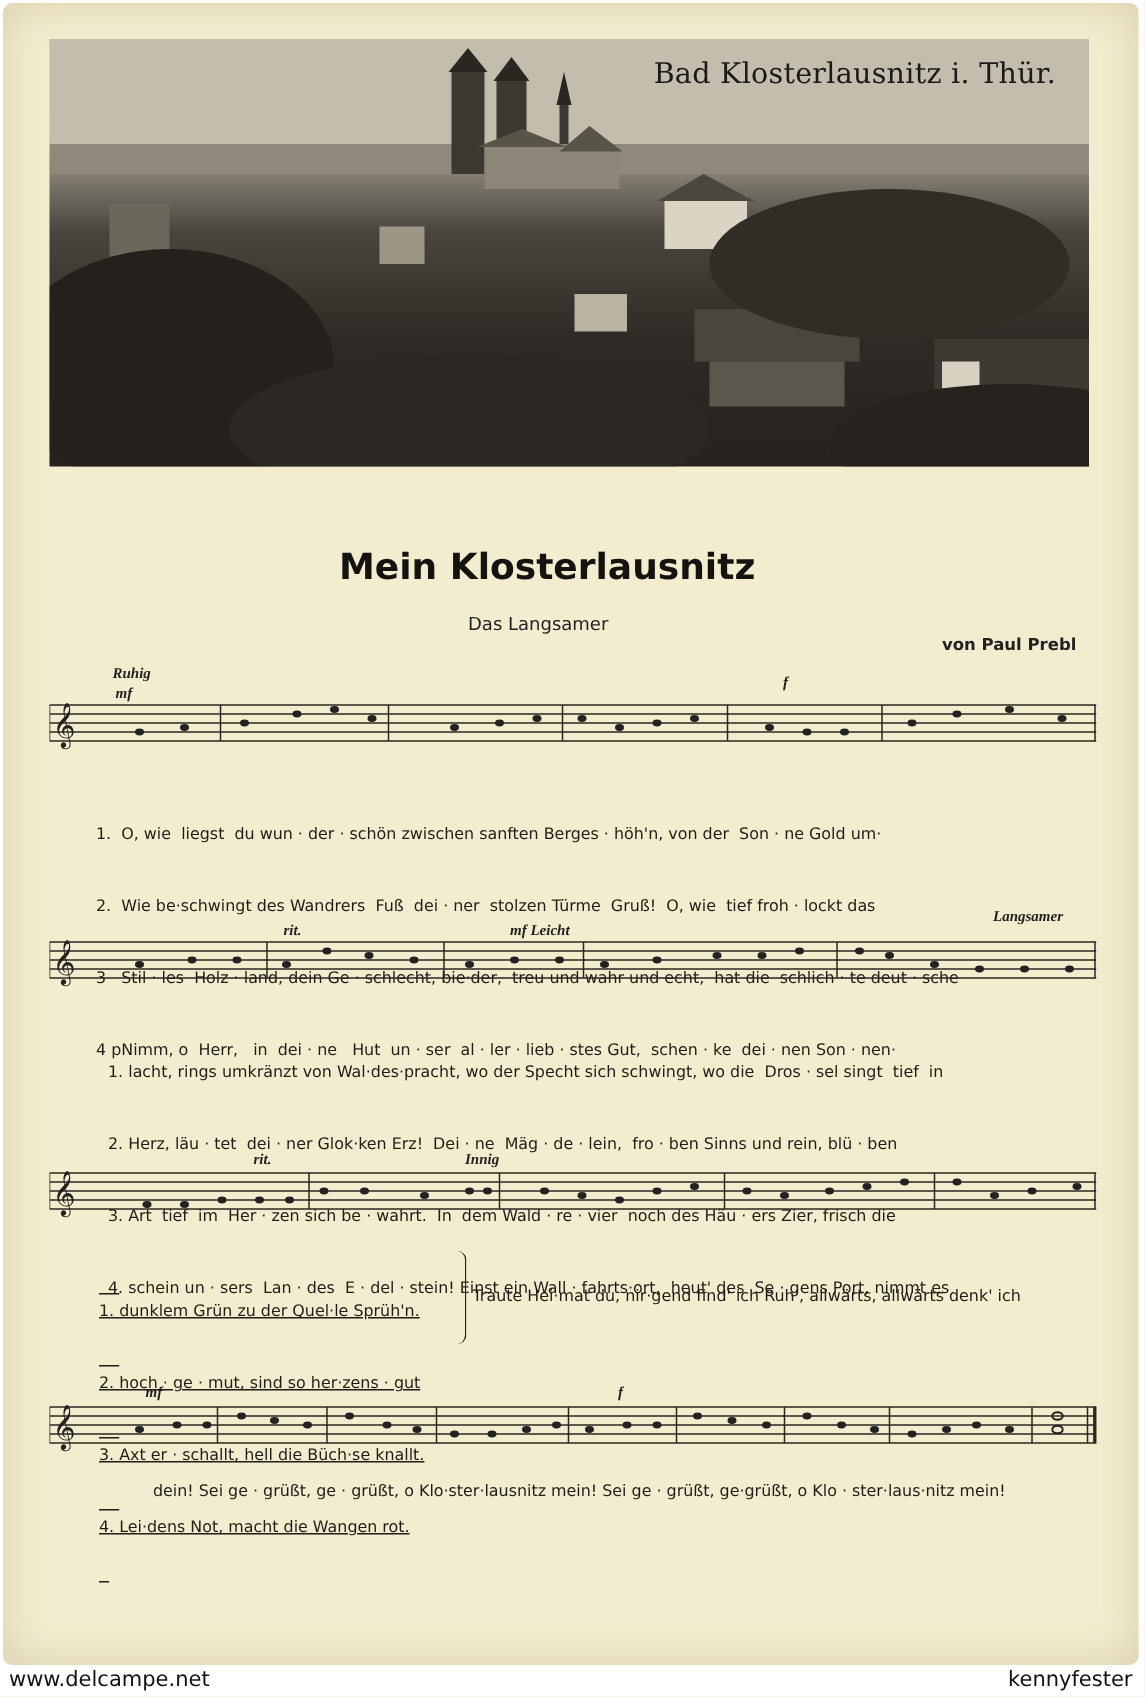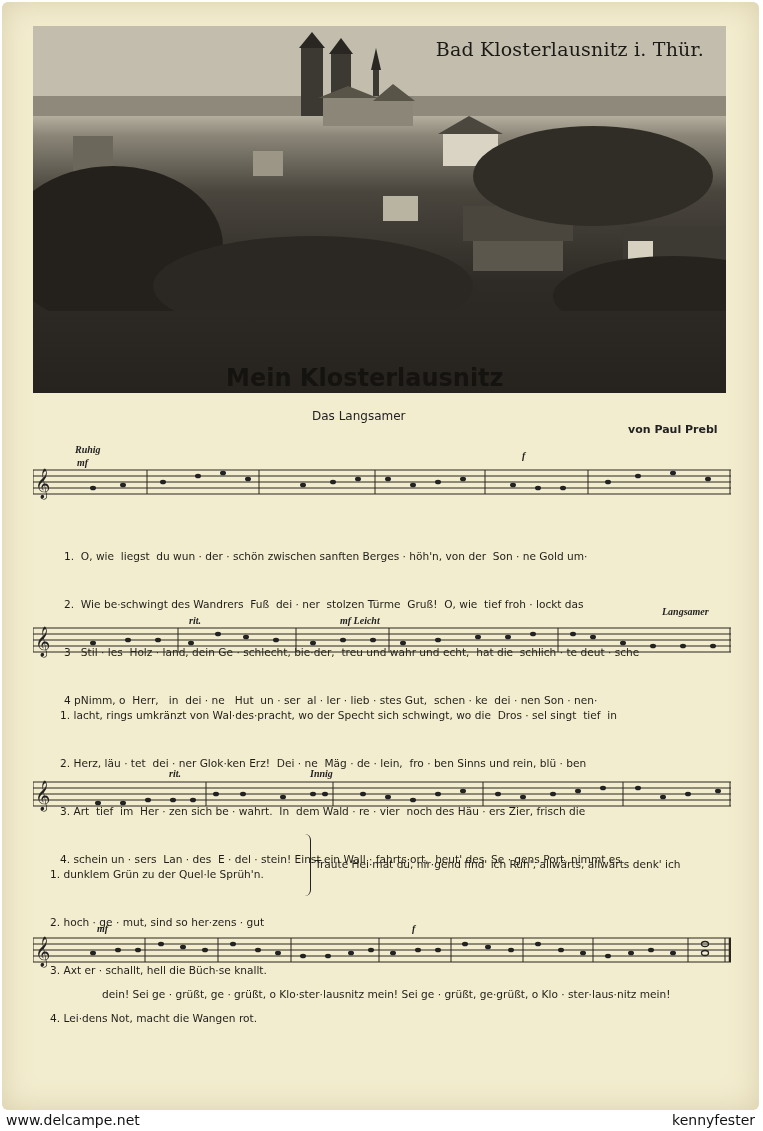--- a/index.html
+++ b/index.html
@@ -1,19 +1,19 @@
 <!DOCTYPE html>
 <html><head>
 <meta charset="utf-8">
 <style>
   html,body{margin:0;padding:0;}
   body{width:763px;height:1131px;background:#ffffff;position:relative;overflow:hidden;font-family:"DejaVu Serif",serif;}
   .card{position:absolute;left:2px;top:2px;width:757px;height:1108px;background:#f3edcf;border-radius:6px;
     box-shadow:inset 0 0 30px rgba(140,120,70,0.25);}
-  .photo{position:absolute;left:31px;top:24px;width:693px;height:367px;overflow:hidden;
+  .photo{position:absolute;left:31px;top:24px;width:693px;height:285px;overflow:hidden;
     background:linear-gradient(#bdb7a6 0%,#c7c1b0 22%,#8a8577 30%,#4a463e 45%,#2e2b26 70%,#26231f 100%);}
   .photo-caption{position:absolute;right:22px;top:12px;font-family:"DejaVu Serif",serif;font-size:19px;color:#1c1a16;letter-spacing:0.2px;}
   .song-title{position:absolute;left:224px;top:362px;font-family:"DejaVu Sans",sans-serif;font-weight:bold;font-size:24px;color:#151310;}
   .subtitle{position:absolute;left:310px;top:407px;font-family:"DejaVu Sans",sans-serif;font-size:12px;color:#222;}
   .composer{position:absolute;left:626px;top:421px;font-family:"DejaVu Sans",sans-serif;font-weight:bold;font-size:11px;color:#222;}
   .staff{position:absolute;left:31px;width:698px;height:30px;}
   .staff svg{display:block;}
   .dyn{position:absolute;font-family:"Liberation Serif",serif;font-style:italic;font-weight:bold;font-size:10px;color:#222;}
   .lyrics{position:absolute;font-family:"DejaVu Sans",sans-serif;font-size:10.6px;color:#1f1d18;line-height:16px;white-space:pre;}
   .lyric-line{display:block;}
@@ -152,21 +152,21 @@
           <ellipse cx="500" cy="10" rx="3" ry="2.3"></ellipse>
         <ellipse cx="540" cy="10" rx="3" ry="2.3"></ellipse>
           <ellipse cx="560" cy="13" rx="3" ry="2.3"></ellipse>
           <ellipse cx="590" cy="19" rx="3" ry="2.3"></ellipse>
           <ellipse cx="620" cy="22" rx="3" ry="2.3"></ellipse>
           <ellipse cx="650" cy="22" rx="3" ry="2.3"></ellipse>
           <ellipse cx="680" cy="22" rx="3" ry="2.3"></ellipse>
       </g>
     </svg>
   </div>
-  <div class="lyrics" style="left:58px;top:673px;">
+  <div class="lyrics" style="left:70px;top:673px;">
     <span class="lyric-line">1. lacht, rings umkränzt von Wal·des·pracht, wo der Specht sich schwingt, wo die  Dros · sel singt  tief  in</span>
     <span class="lyric-line">2. Herz, läu · tet  dei · ner Glok·ken Erz!  Dei · ne  Mäg · de · lein,  fro · ben Sinns und rein, blü · ben</span>
     <span class="lyric-line">3. Art  tief  im  Her · zen sich be · wahrt.  In  dem Wald · re · vier  noch des Häu · ers Zier, frisch die</span>
     <span class="lyric-line">4. schein un · sers  Lan · des  E · del · stein! Einst ein Wall · fahrts·ort,  heut' des  Se · gens Port, nimmt es</span>
   </div>
 
   <div class="dyn" style="left:167px;top:766px;">rit.</div>
   <div class="dyn" style="left:308px;top:766px;">Innig</div>
   <div class="staff" style="top:776px;">
     <svg width="698" height="34">
@@ -205,21 +205,21 @@
           <ellipse cx="520" cy="16" rx="3" ry="2.3"></ellipse>
           <ellipse cx="545" cy="13" rx="3" ry="2.3"></ellipse>
           <ellipse cx="570" cy="10" rx="3" ry="2.3"></ellipse>
         <ellipse cx="605" cy="10" rx="3" ry="2.3"></ellipse>
           <ellipse cx="630" cy="19" rx="3" ry="2.3"></ellipse>
           <ellipse cx="655" cy="16" rx="3" ry="2.3"></ellipse>
           <ellipse cx="685" cy="13" rx="3" ry="2.3"></ellipse>
       </g>
     </svg>
   </div>
-  <div class="lyrics" style="left:48px;top:832px;">
+  <div class="lyrics" style="left:64px;top:832px;text-decoration:underline;">
     <span class="lyric-line">1. dunklem Grün zu der Quel·le Sprüh'n.</span>
     <span class="lyric-line">2. hoch · ge · mut, sind so her·zens · gut</span>
     <span class="lyric-line">3. Axt er · schallt, hell die Büch·se knallt.</span>
     <span class="lyric-line">4. Lei·dens Not, macht die Wangen rot.</span>
   </div>
   <div class="brace"></div>
   <div class="refrain">Traute Hei·mat du, nir·gend find' ich Ruh', allwärts, allwärts denk' ich</div>
 
   <div class="dyn" style="left:95px;top:921px;">mf</div>
   <div class="dyn" style="left:410px;top:921px;">f</div>

